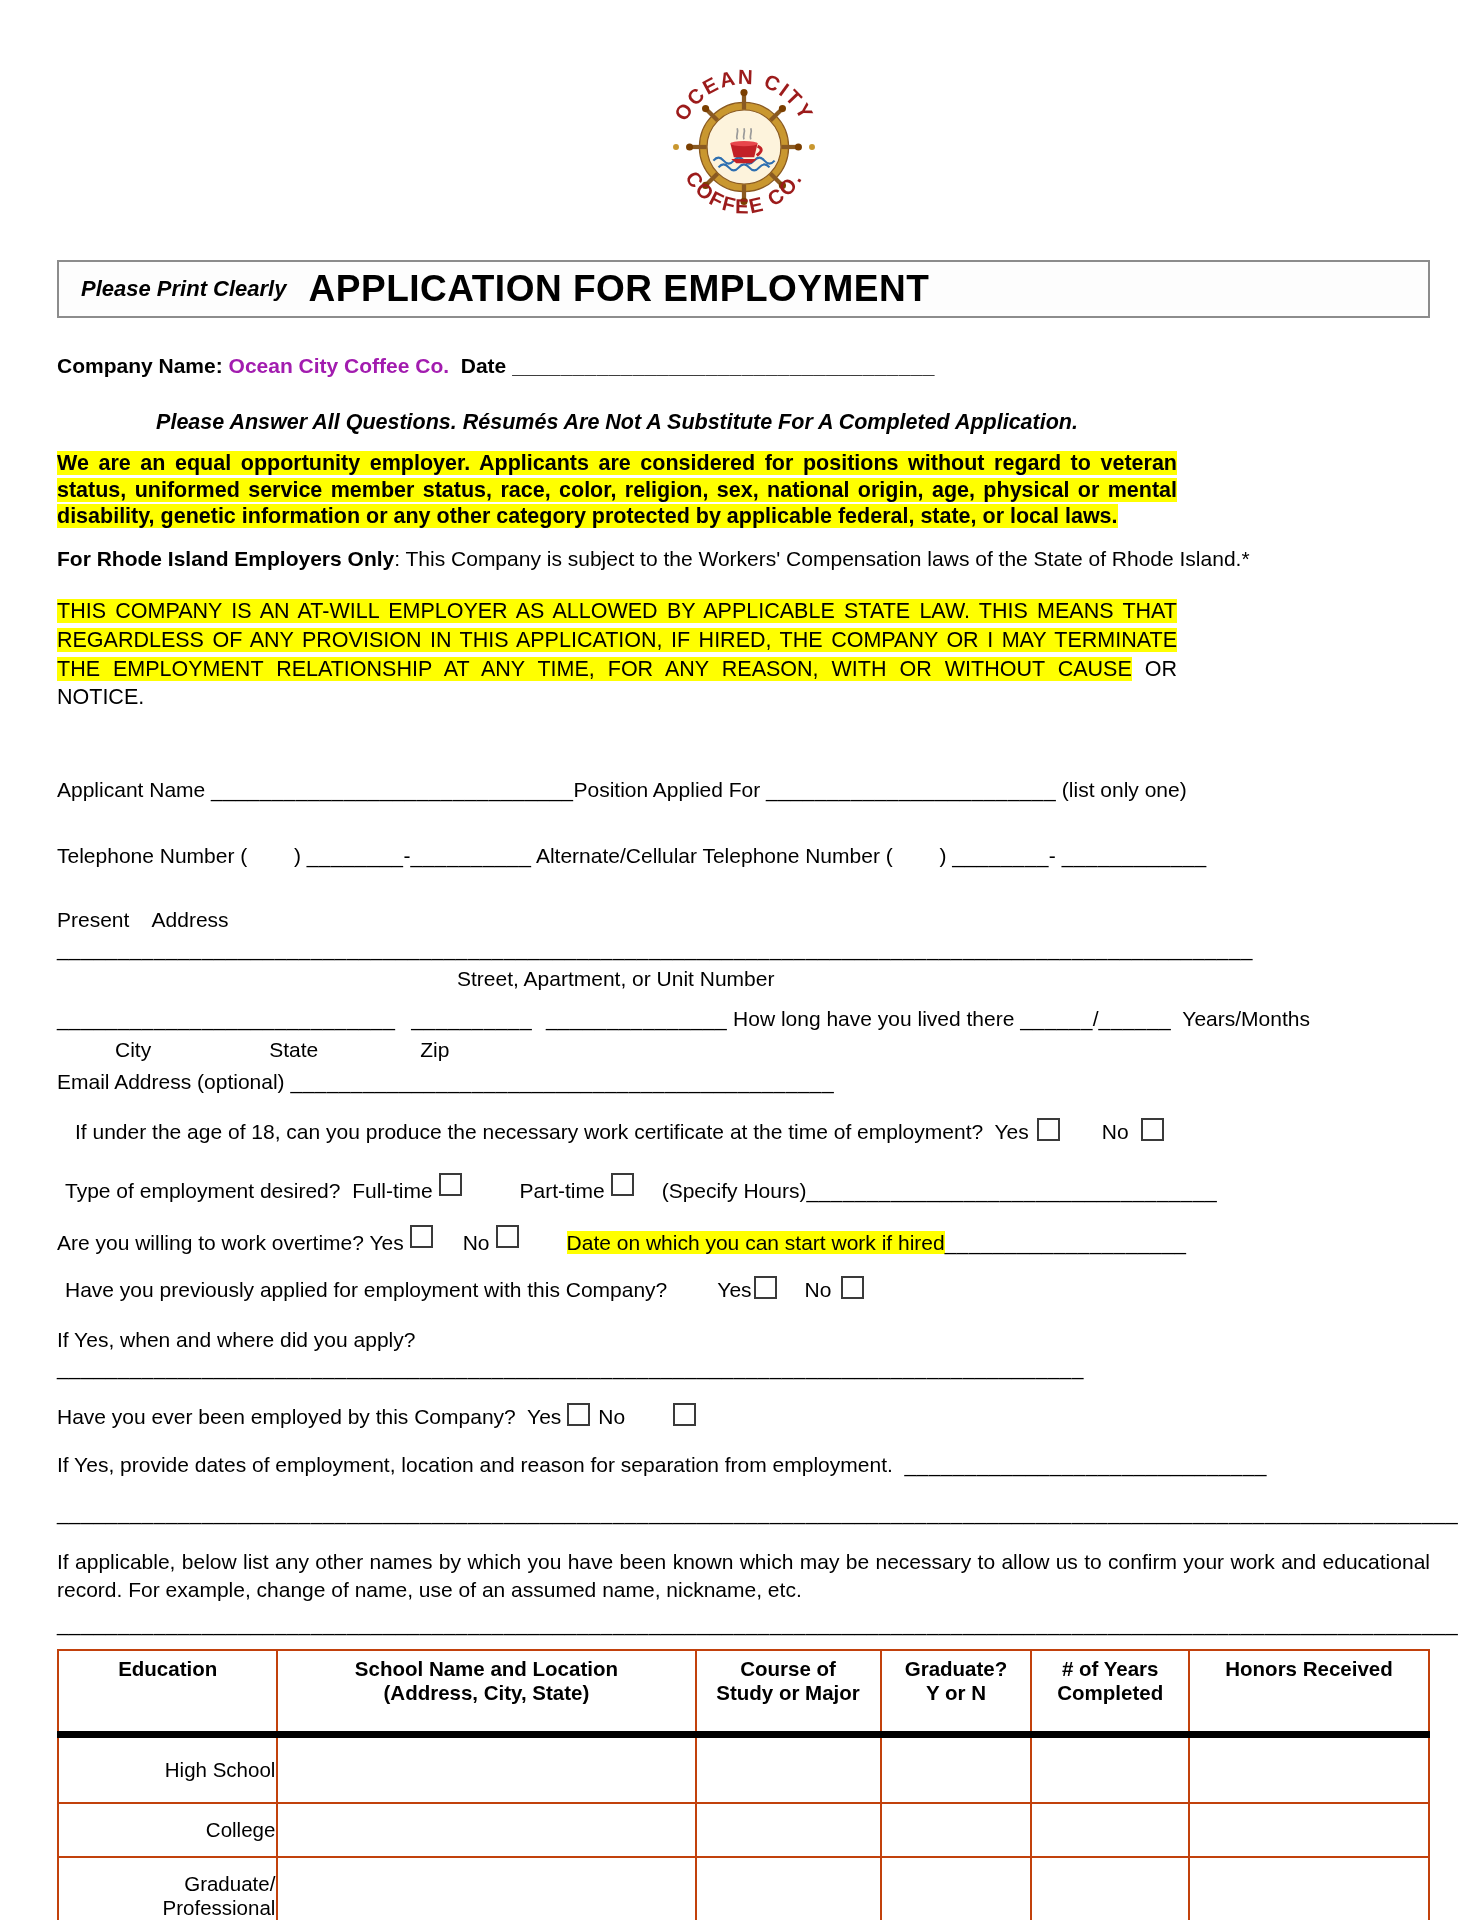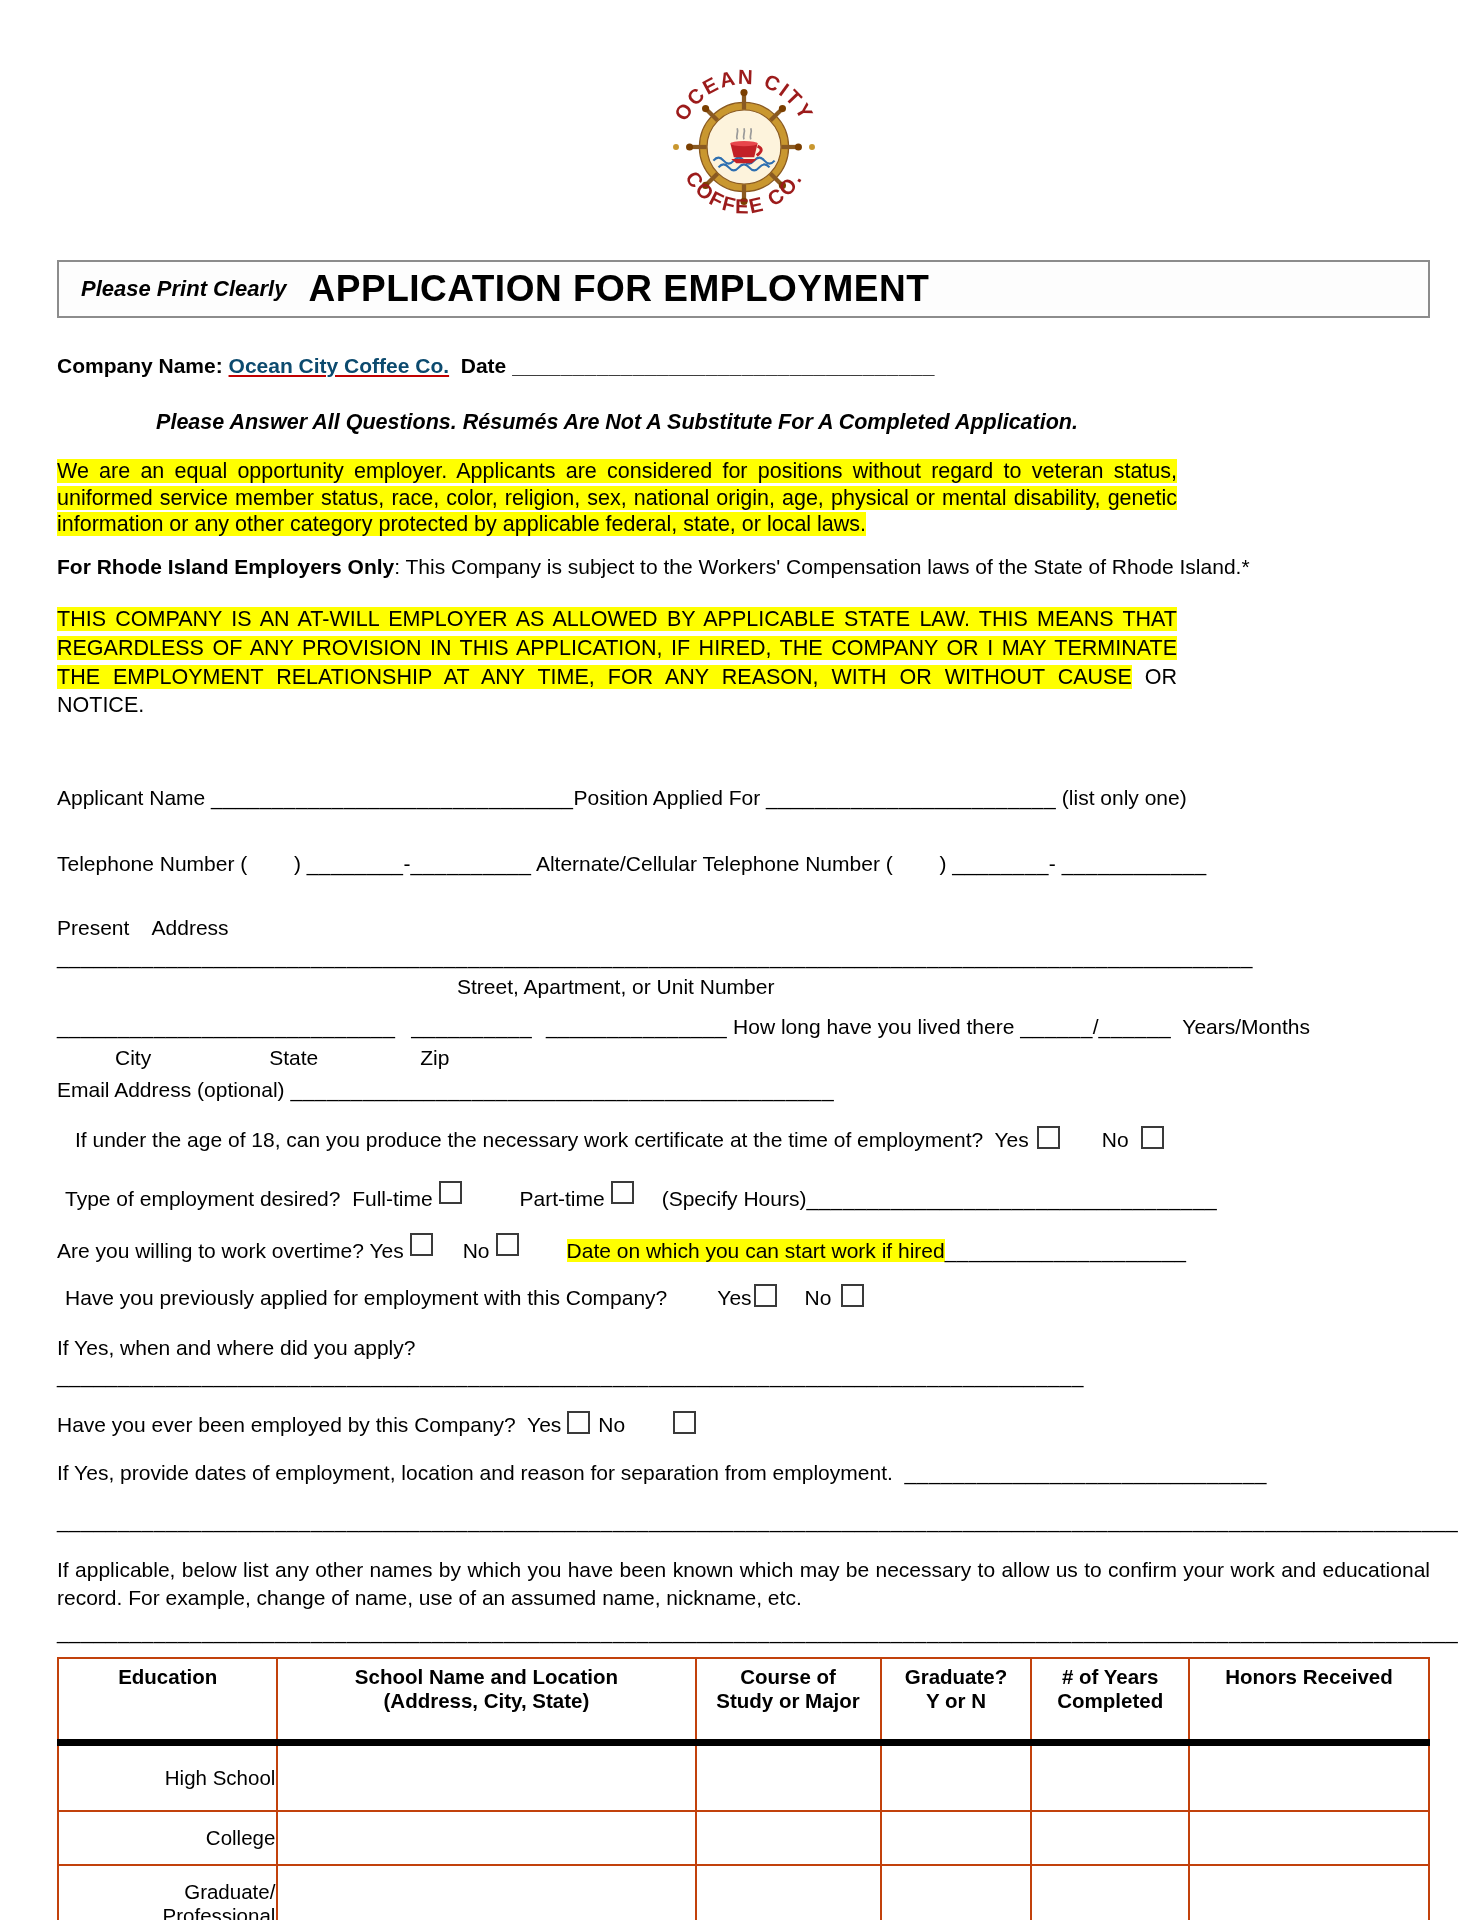--- a/index.html
+++ b/index.html
@@ -26,28 +26,28 @@
   .print-clearly { font-style: italic; font-weight: bold; font-size: 22px; padding-left: 22px; }
   .form-title {
     position: absolute; left: 0; top: 0; width: 1120px; height: 100%;
     display: flex; align-items: center; justify-content: center;
     font-weight: bold; font-size: 37px; letter-spacing: 0.5px;
   }
 
   
   .company-line { margin-top: 34px; font-size: 22.5px; font-weight: bold; }
   .company-line [data-bind] { white-space: pre-wrap; }
-  .company-name { color: #0c4a6e; text-decoration: underline; text-decoration-color: #c00000; }
+  .company-name { color: #a21caf; text-decoration-color: #c00000; }
 
   
   .note-line { margin-top: 30px; width: 1120px; text-align: center; font-style: italic; font-weight: bold; font-size: 21.5px; }
 
   
   .hl { background: #ffff00; }
-  .eeo { margin-top: 23px; width: 1120px; font-weight: normal; font-size: 21.5px; line-height: 1.22; text-align: justify; }
+  .eeo { margin-top: 15px; width: 1120px; font-weight: bold; font-size: 21.5px; line-height: 1.22; text-align: justify; }
   .ri-line { margin-top: 16px; font-size: 17.5px; }
   .ri-lead { font-weight: bold; }
   .at-will { margin-top: 24px; width: 1120px; font-size: 21.5px; line-height: 1.33; text-align: justify; }
 
   
   .fl { font-size: 21px; line-height: 1.35; }
   .fl [data-bind] { white-space: pre-wrap; }
   .blank { letter-spacing: 0.4px; }
   .cb {
     display: inline-block; width: 19px; height: 19px;

